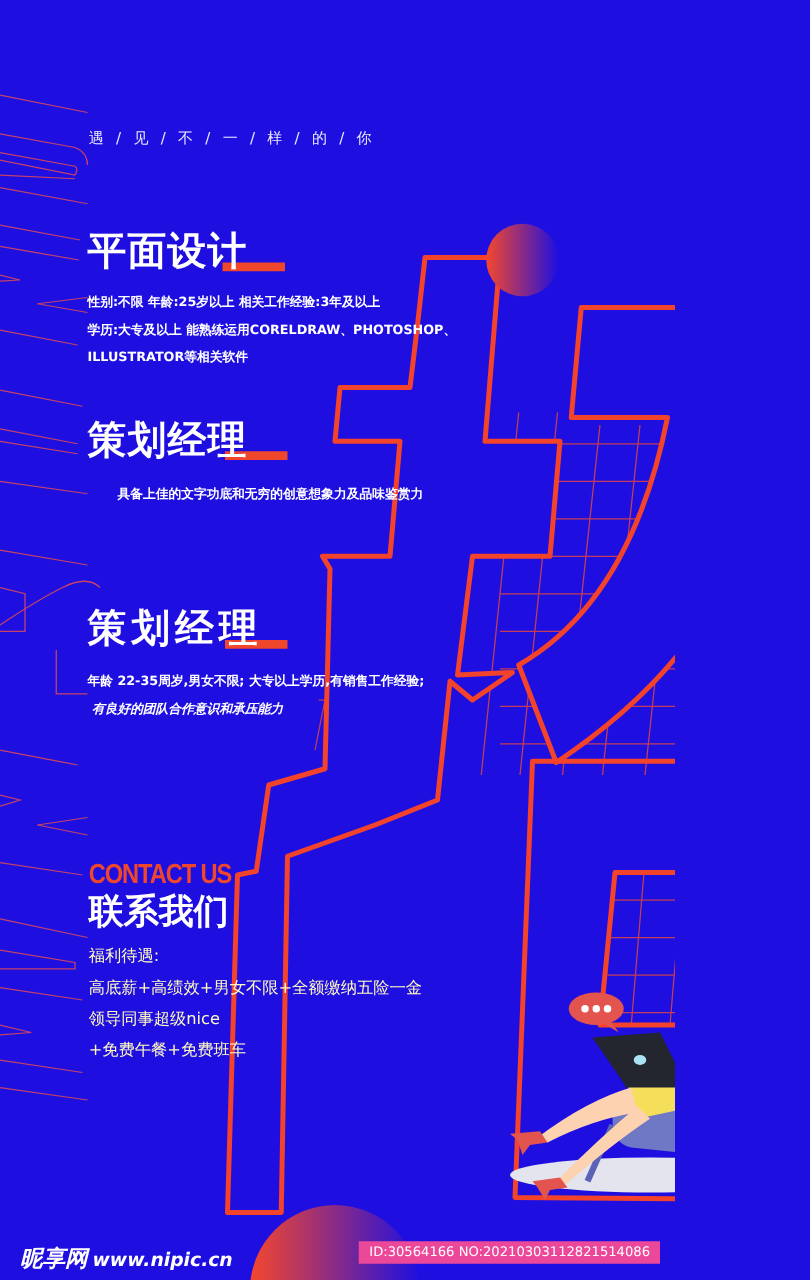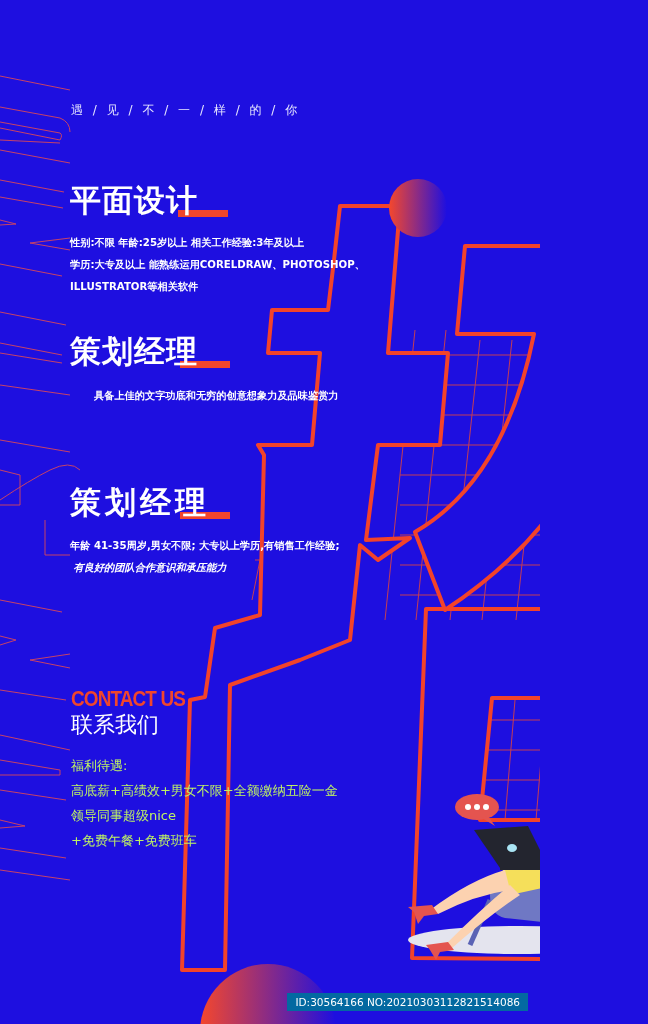--- a/index.html
+++ b/index.html
@@ -5,25 +5,25 @@
   html, body { margin: 0; padding: 0; }
   body { width: 648px; height: 1024px; overflow: hidden; background: #1e0fe0; }
   .poster { position: relative; width: 540px; height: 1024px; background: #1e0fe0; overflow: hidden; font-family: "DejaVu Sans", "Liberation Sans", sans-serif; color: #fff; }
   .deco { position: absolute; left: 0; top: 0; width: 648px; height: 1024px; }
   .tagline { position: absolute; left: 71px; top: 102px; font-size: 12px; letter-spacing: 1px; color: #e8e8ff; white-space: nowrap; }
   .tagline span { margin-right: 4px; }
   .section-title { position: absolute; left: 70px; font-size: 31px; font-weight: bold; letter-spacing: 1px; z-index: 2; white-space: nowrap; }
   .title-bar { position: absolute; height: 7px; background: #f0462c; z-index: 1; }
   .desc { position: absolute; left: 70px; font-size: 10.2px; font-weight: bold; line-height: 22px; color: #fff; white-space: nowrap; z-index: 2; }
   .contact-en { position: absolute; left: 71px; top: 686px; font-family: "Liberation Sans", sans-serif; font-weight: bold; font-size: 22px; color: #f0462c; letter-spacing: -1px; transform: scaleX(0.86); transform-origin: left; white-space: nowrap; }
-  .contact-cn { position: absolute; left: 71px; top: 710px; font-size: 22px; font-weight: normal; color: #fff; white-space: nowrap; }
-  .benefits { position: absolute; left: 71px; top: 753px; font-size: 13px; line-height: 25px; color: #bef264; white-space: nowrap; }
+  .contact-cn { position: absolute; left: 71px; top: 710px; font-size: 28px; font-weight: bold; color: #fff; white-space: nowrap; }
+  .benefits { position: absolute; left: 71px; top: 753px; font-size: 13px; line-height: 25px; color: #fef9c3; white-space: nowrap; }
   .footer-logo { position: absolute; left: 16px; top: 995px; font-size: 18px; font-weight: bold; font-style: italic; color: #fff; white-space: nowrap; }
   .footer-logo .site { font-size: 15px; margin-left: 4px; }
-  .footer-id { position: absolute; right: 12px; top: 993px; background: #0369a1; padding: 3px 8px; font-size: 10.5px; color: #fff; white-space: nowrap; }
+  .footer-id { position: absolute; right: 12px; top: 993px; background: #ec4899; padding: 3px 8px; font-size: 10.5px; color: #fff; white-space: nowrap; }
 </style>
 </head>
 <body>
 
 <div class="poster">
 
   <svg class="deco" viewBox="0 0 648 1024" xmlns="http://www.w3.org/2000/svg">
     <defs>
       <linearGradient id="gradCircle" x1="0" y1="0" x2="1" y2="0">
         <stop offset="0" stop-color="#f5472c"></stop>
@@ -184,27 +184,30 @@
 
   <div class="title-bar" style="left:180px; top:361px; width:50px;"></div>
   <div class="section-title" style="top:331px;text-align:center;">策划经理</div>
   <div class="desc" style="top:385px;margin-left:24px;">
     <div>具备上佳的文字功底和无穷的创意想象力及品味鉴赏力</div>
   </div>
 
   <div class="title-bar" style="left:180px; top:512px; width:50px;"></div>
   <div class="section-title" style="top:482px; letter-spacing:4px;">策划经理</div>
   <div class="desc" style="top:535px;">
-    <div>年龄 41-35周岁,男女不限; 大专以上学历,有销售工作经验;</div>
+    <div>年龄 22-35周岁,男女不限; 大专以上学历,有销售工作经验;</div>
     <div style="white-space:pre;font-style:italic;"> 有良好的团队合作意识和承压能力</div>
   </div>
 
   <div class="contact-en">CONTACT US</div>
   <div class="contact-cn">联系我们</div>
   <div class="benefits">
     <div>福利待遇:</div>
     <div>高底薪+高绩效+男女不限+全额缴纳五险一金</div>
     <div>领导同事超级nice</div>
     <div>+免费午餐+免费班车</div>
   </div>
 
+  <div class="footer-logo">
+    <span>昵享网</span><span class="site">www.nipic.cn</span>
+  </div>
   <div class="footer-id">ID:30564166 NO:20210303112821514086</div>
 </div>
 
 </body></html>

